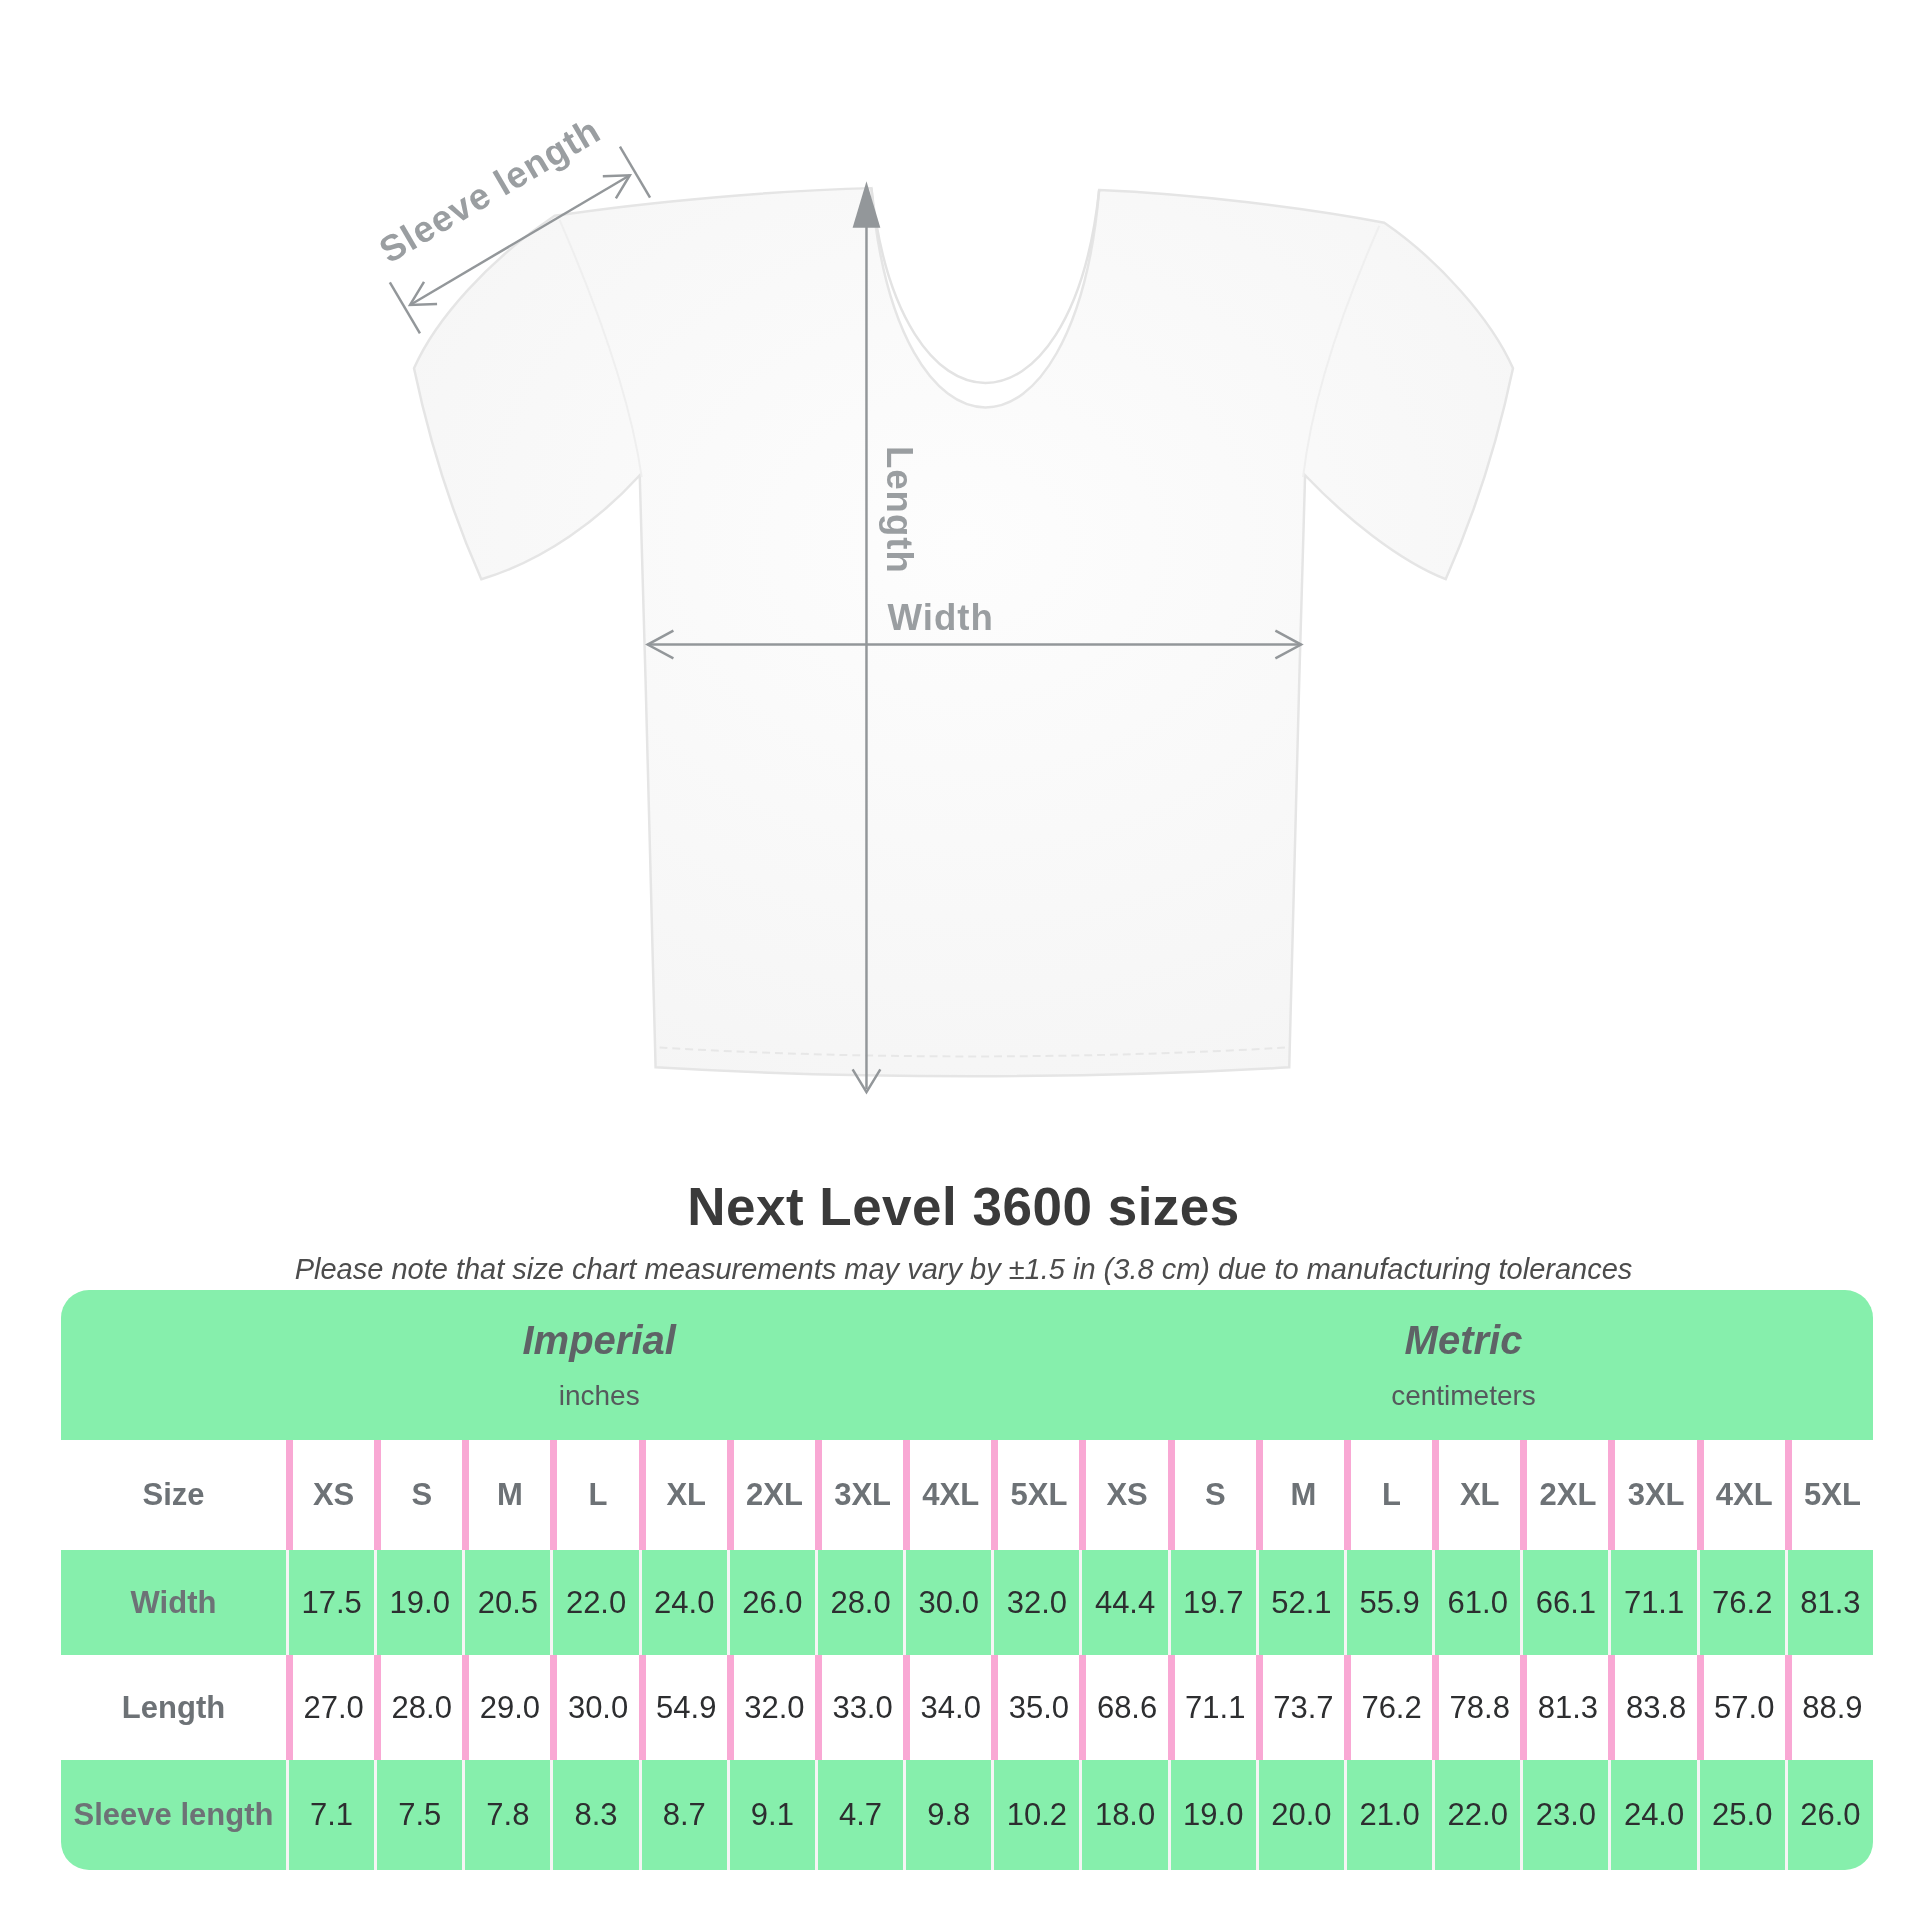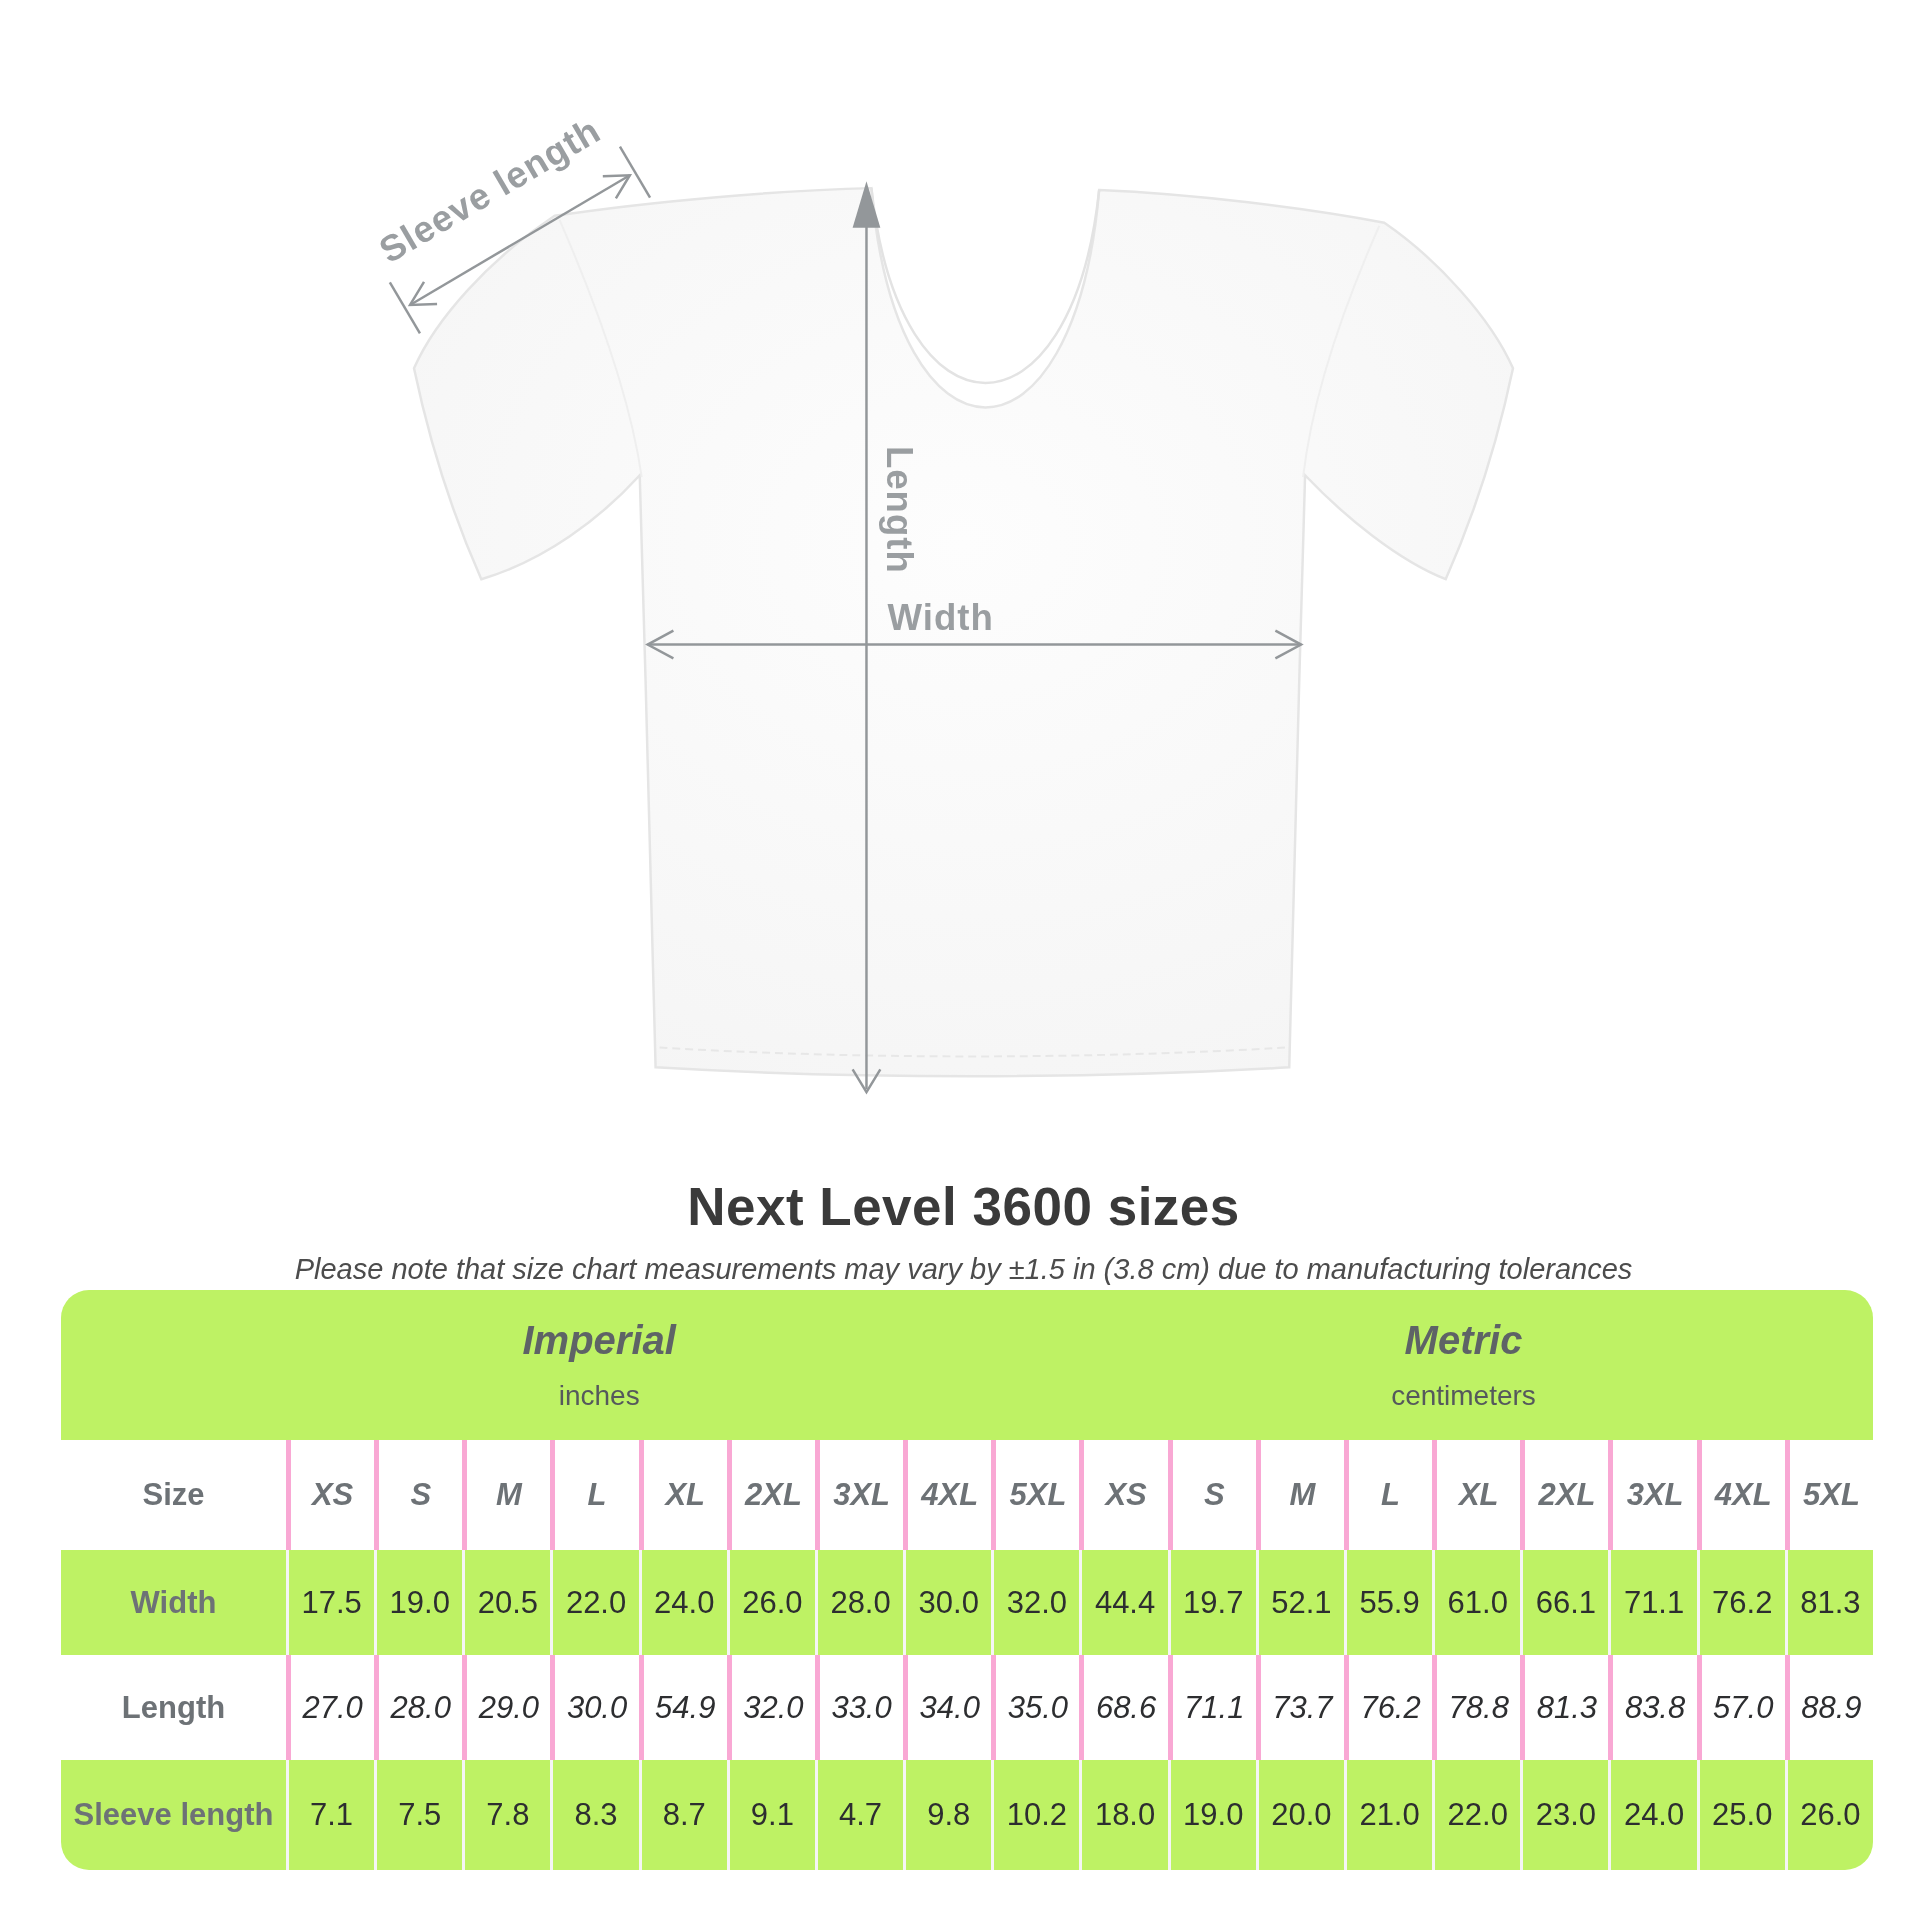--- a/index.html
+++ b/index.html
@@ -15,36 +15,36 @@
     position:absolute;left:0;top:1176px;width:100%;text-align:center;
     font-size:53px;font-weight:bold;color:#3a3a3a;letter-spacing:0.5px;
   }
   .page-subtitle{
     position:absolute;left:0;top:1253px;width:100%;text-align:center;
     font-size:29px;font-style:italic;color:#4c4c4c;
   }
   
   .size-table{
     position:absolute;left:61px;top:1290px;width:1812px;height:580px;
-    background:#bef264;border-radius:28px;overflow:hidden;
+    background:#86efac;border-radius:28px;overflow:hidden;
   }
   .units{position:relative;height:150px;}
   .unit-group{position:absolute;top:26px;transform:translateX(-50%);text-align:center;}
   .unit-imperial{left:29.7%;}
   .unit-metric{left:77.4%;}
   .unit-label{font-size:40px;font-weight:bold;font-style:italic;color:#5e6366;line-height:48px;}
   .unit-sub{font-size:28px;color:#55595c;line-height:40px;margin-top:12px;}
   .trow{
     display:grid;grid-template-columns:225px repeat(18,1fr);
     height:105px;text-align:center;
   }
   .trow.header,.trow.last{height:110px;}
   .trow.r-white{background:#ffffff;text-align:center;}
   .cell{display:flex;align-items:center;justify-content:center;height:100%;box-sizing:border-box;}
-  .r-white .cell:not(:first-child){border-left:5px solid #f9a8d4;font-style:italic;}
+  .r-white .cell:not(:first-child){border-left:7px solid #f9a8d4;}
   .r-gray .cell:not(:first-child){border-left:3px solid #f5f5f5;}
   .cell.head,.cell.rowlabel{font-weight:bold;color:#6d7276;font-size:31px;}
   .cell.num{color:#2d2e30;font-size:31px;}
 </style>
 </head>
 <body>
 
 <div class="diagram">
   <svg width="1927" height="1198" viewBox="0 0 1946 1210" xmlns="http://www.w3.org/2000/svg">
     <defs>

